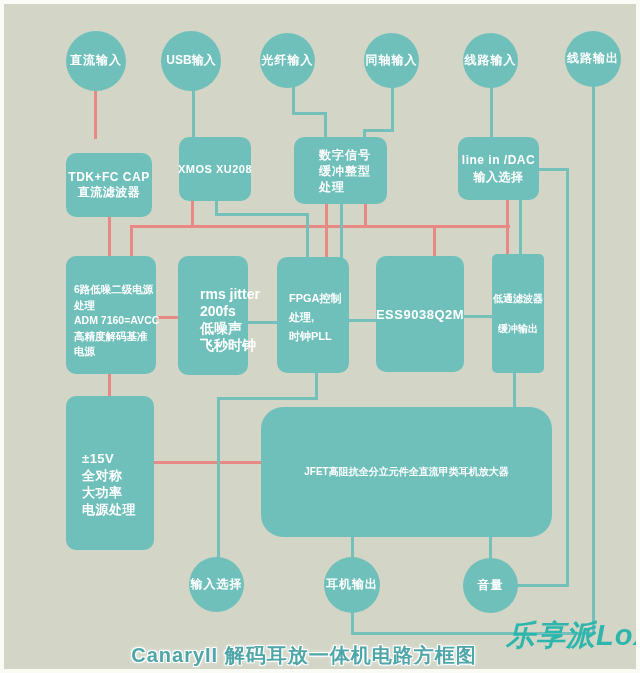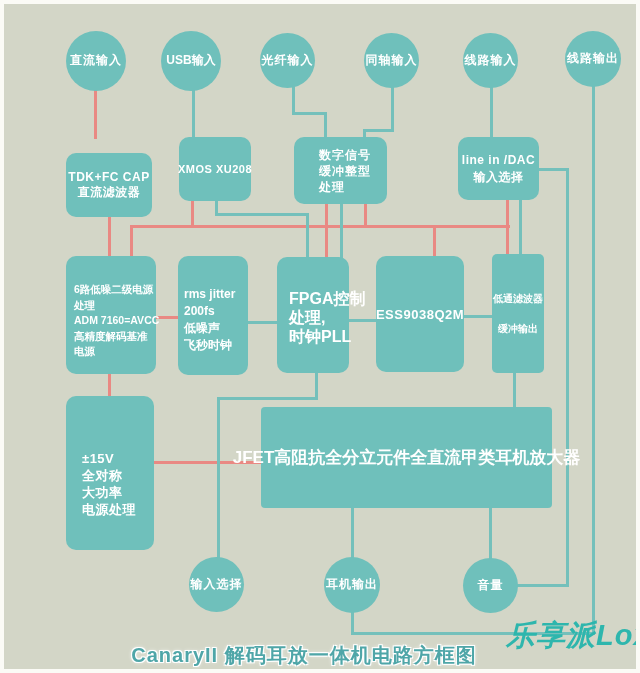--- a/index.html
+++ b/index.html
@@ -130,46 +130,46 @@
     <div class="bl">输入选择</div>
   </div>
 
   <div class="block" style="left:62px;top:252px;width:90px;height:118px;padding:26px 0 0 8px;font-size:10.5px;letter-spacing:0;line-height:15.5px;">
     <div class="bl">6路低噪二级电源</div>
     <div class="bl">处理</div>
     <div class="bl">ADM 7160=AVCC</div>
     <div class="bl">高精度解码基准</div>
     <div class="bl">电源</div>
   </div>
-  <div class="block" style="left:174px;top:252px;width:70px;height:119px;padding:30px 0 0 6px;font-size:12px;letter-spacing:0;line-height:17px;">
+  <div class="block" style="left:174px;top:252px;width:70px;height:119px;padding:30px 0 0 22px;font-size:14px;letter-spacing:0;line-height:17px;">
     <div class="bl">rms jitter</div>
     <div class="bl">200fs</div>
     <div class="bl">低噪声</div>
     <div class="bl">飞秒时钟</div>
   </div>
-  <div class="block" style="left:273px;top:253px;width:72px;height:116px;padding:32px 0 0 12px;font-size:16px;letter-spacing:0;line-height:19px;">
+  <div class="block" style="left:273px;top:253px;width:72px;height:116px;padding:32px 0 0 12px;font-size:11px;letter-spacing:0;line-height:19px;">
     <div class="bl">FPGA控制</div>
     <div class="bl">处理,</div>
     <div class="bl">时钟PLL</div>
   </div>
   <div class="block center" style="left:372px;top:252px;width:88px;height:116px;font-size:13px;letter-spacing:0.5px;">
     <div class="bl">ESS9038Q2M</div>
   </div>
   <div class="block center" style="left:488px;top:250px;width:52px;height:119px;font-size:10px;letter-spacing:0;line-height:30px;border-radius:5px;">
     <div class="bl">低通滤波器</div>
     <div class="bl">缓冲输出</div>
   </div>
 
   <div class="block" style="left:62px;top:392px;width:88px;height:154px;padding:54px 0 0 16px;font-size:13px;letter-spacing:0.5px;line-height:17px;">
     <div class="bl">±15V</div>
     <div class="bl">全对称</div>
     <div class="bl">大功率</div>
     <div class="bl">电源处理</div>
   </div>
-  <div class="block center" style="left:257px;top:403px;width:291px;height:101px;font-size:17px;letter-spacing:0;border-radius:4px;">
+  <div class="block center" style="left:257px;top:403px;width:291px;height:130px;font-size:10px;letter-spacing:0;border-radius:22px;">
     <div class="bl">JFET高阻抗全分立元件全直流甲类耳机放大器</div>
   </div>
 
   <div class="circle" style="left:185px;top:553px;width:55px;height:55px;">
     <span>输入选择</span>
   </div>
   <div class="circle" style="left:320px;top:553px;width:56px;height:56px;">
     <span>耳机输出</span>
   </div>
   <div class="circle" style="left:459px;top:554px;width:55px;height:55px;">

